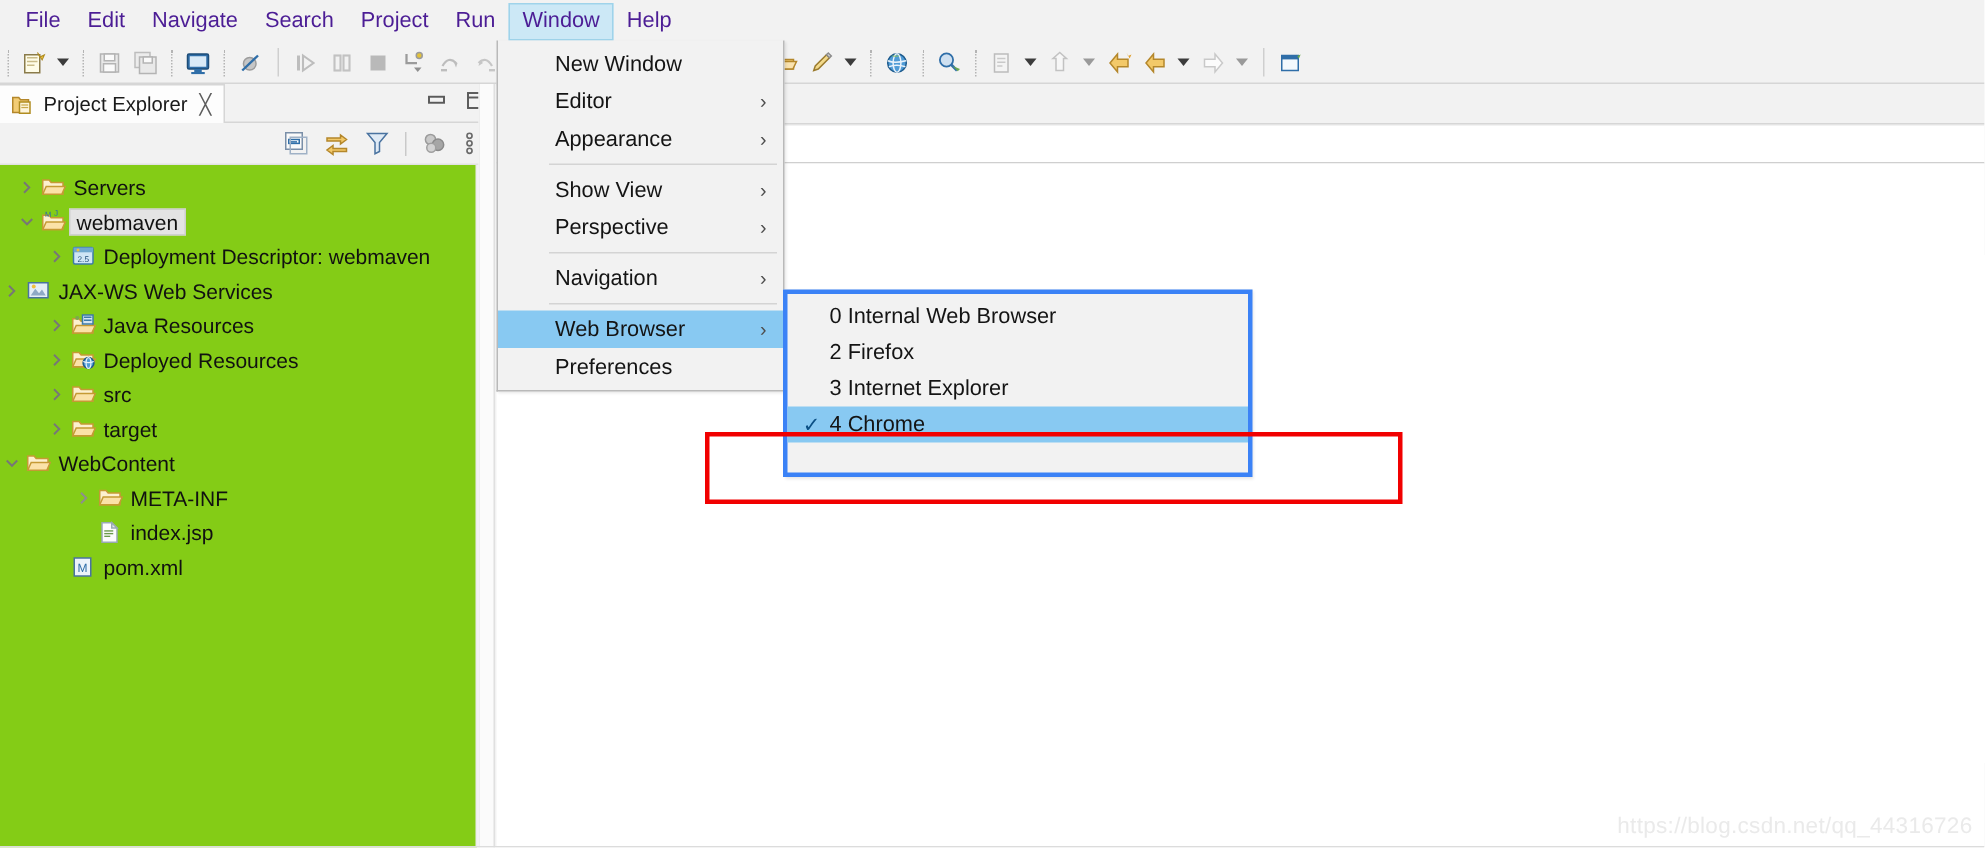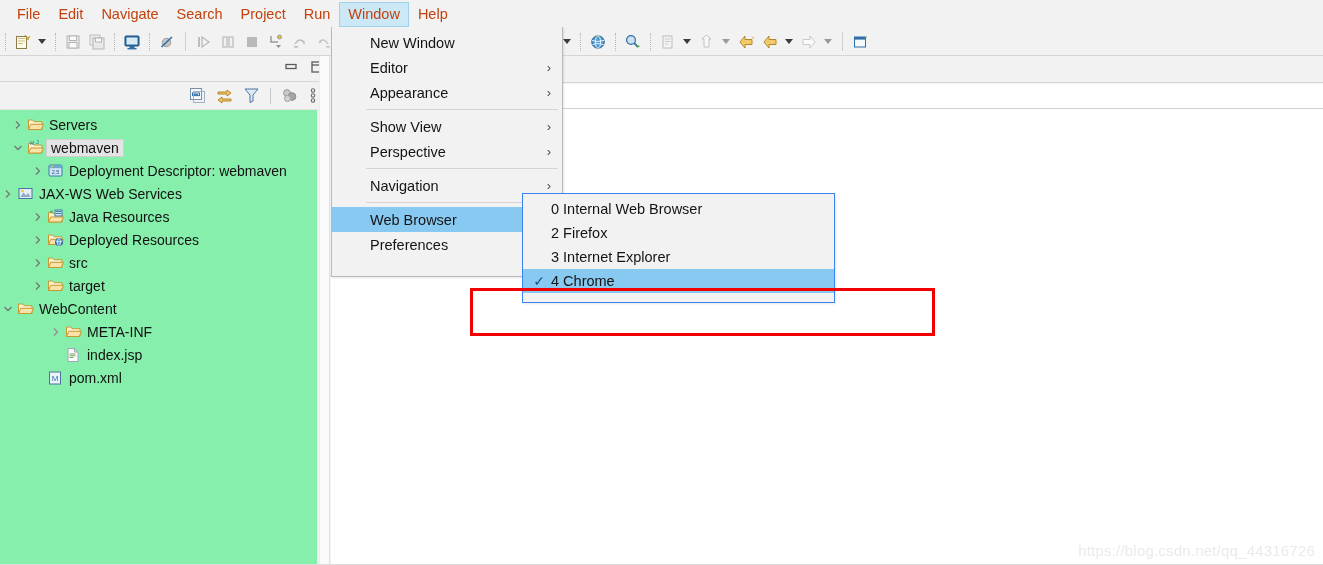--- a/index.html
+++ b/index.html
@@ -20,21 +20,21 @@
   #menubar {
     position: absolute; left: 0; top: 0;
     width: 1323px; height: 28px;
     background: #f2f2f2;
     display: flex; align-items: center;
     padding-left: 8px;
     z-index: 6;
   }
   .menubar-item {
     font-size: 14.5px;
-    color: #c2410c;
+    color: #4c1d95;
     padding: 4px 9px 5px 9px;
     line-height: 16px;
     white-space: nowrap;
     cursor: default;
   }
   .menubar-item.active {
     background: #cce8f6;
     border: 1px solid #9fd3ea;
     padding: 3px 8px 4px 8px;
   }
@@ -112,21 +112,21 @@
     display: flex; align-items: center; justify-content: flex-end;
     padding-right: 12px;
     border-bottom: 1px solid #e2e2e2;
   }
   #pe-toolbar .pe-ico { margin-left: 10px; display:flex; align-items:center; }
   #pe-toolbar .pe-vline { width:1px; height:16px; background:#c9c9c9; margin-left:10px; }
 
   #tree {
     position: absolute; left: 0; top: 54px;
     width: 318px; height: 455px;
-    background: #86efac;
+    background: #84cc16;
     border-right: 1px solid #ececec;
     overflow: hidden;
     padding-top: 3px;
   }
   .tree-row {
     height: 23px;
     display: flex; align-items: center;
     font-size: 14px; color: #111;
     white-space: nowrap;
   }
@@ -194,25 +194,25 @@
     font-size: 35px;
     font-weight: bold;
     color: #000;
     white-space: nowrap;
   }
 
   
   #window-menu {
     position: absolute;
     left: 331px; top: 27px;
-    width: 232px;
+    width: 192px;
     background: #f2f2f2;
     border: 1px solid #b9b9b9;
     border-top: none;
-    padding: 3px 0 19px 0;
+    padding: 3px 0 3px 0;
     z-index: 10;
     box-shadow: 1px 1px 2px rgba(0,0,0,0.10);
   }
   .mi {
     position: relative;
     height: 25px;
     display: flex; align-items: center;
     padding-left: 38px; padding-right: 8px;
     font-size: 14.5px; color: #141414;
     white-space: nowrap;
@@ -228,22 +228,22 @@
     height: 1px; background: #d4d4d4;
     margin: 4px 4px 4px 34px;
   }
 
   
   #browser-submenu {
     position: absolute;
     left: 522px; top: 193px;
     width: 313px;
     background: #f2f2f2;
-    border: 1px solid #3b82f6;
-    padding: 3px 0 9px 0;
+    border: 3px solid #3b82f6;
+    padding: 3px 0 20px 0;
     z-index: 11;
     box-shadow: 1px 1px 2px rgba(0,0,0,0.10);
   }
   .bmi {
     position: relative;
     height: 24px;
     display: flex; align-items: center;
     padding-left: 28px;
     font-size: 14.5px; color: #141414;
     white-space: nowrap;
@@ -531,20 +531,32 @@
         <rect x="2.5" y="4" width="11" height="10" fill="#f4f9fd" stroke="#2f6ea8"></rect>
         <rect x="2.5" y="4" width="11" height="2.6" fill="#2f6ea8"></rect>
         <path d="M11.5 2 l1.3 2.4 2.3-1 -1.2 2.7z" fill="#6aa84f"></path>
       </svg>
     </div>
   </div>
 
   <div id="left-panel">
 
     <div id="pe-tabrow">
+      <div id="pe-tab">
+        <span class="ic">
+          <svg width="16" height="16" viewBox="0 0 16 16">
+            <path d="M1.5 13 V3 h4 l1.2 1.5 H12 V13z" fill="#f3cd76" stroke="#b4872b"></path>
+            <rect x="6" y="6" width="7" height="7.5" fill="#fdf4dc" stroke="#b08c20"></rect>
+            <rect x="7.2" y="7.6" width="4.6" height=".8" fill="#c9a84a"></rect>
+            <rect x="7.2" y="9.3" width="4.6" height=".8" fill="#c9a84a"></rect>
+          </svg>
+        </span>
+        <span class="tab-title">Project Explorer</span>
+        <span class="tab-close">╳</span>
+      </div>
       <div id="pe-winbtns">
         <span>
           <svg width="14" height="14" viewBox="0 0 14 14">
             <rect x="2" y="4.5" width="10" height="4" fill="none" stroke="#5a5a5a" stroke-width="1.3"></rect>
           </svg>
         </span>
         <span>
           <svg width="14" height="14" viewBox="0 0 14 14">
             <rect x="2" y="2" width="10" height="10" fill="none" stroke="#5a5a5a" stroke-width="1.3"></rect>
             <line x1="2" y1="5" x2="12" y2="5" stroke="#5a5a5a" stroke-width="1.3"></line>

